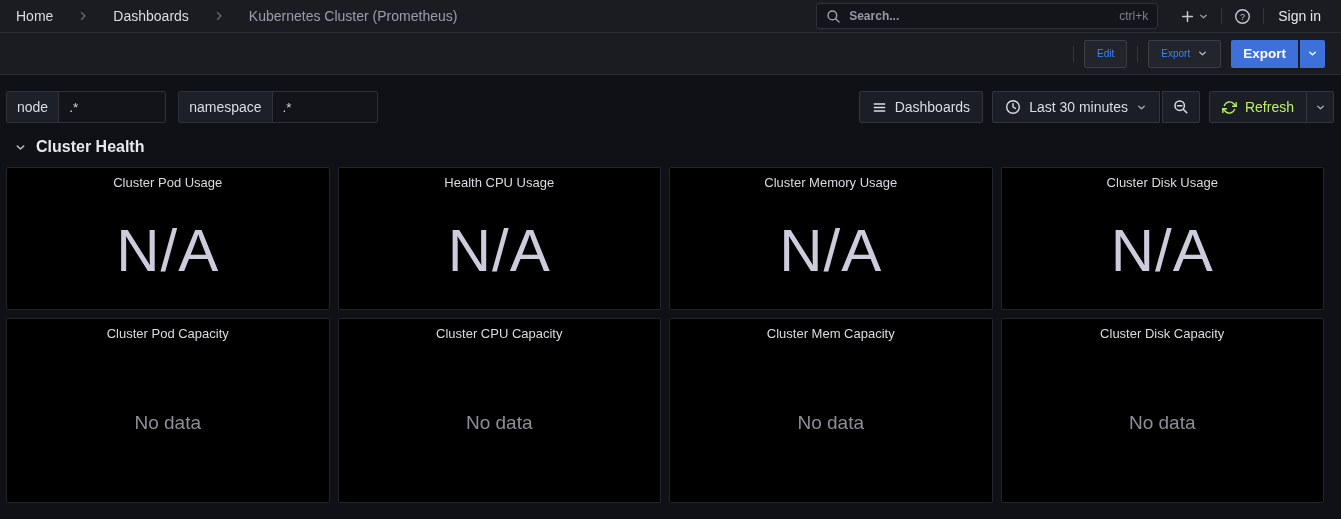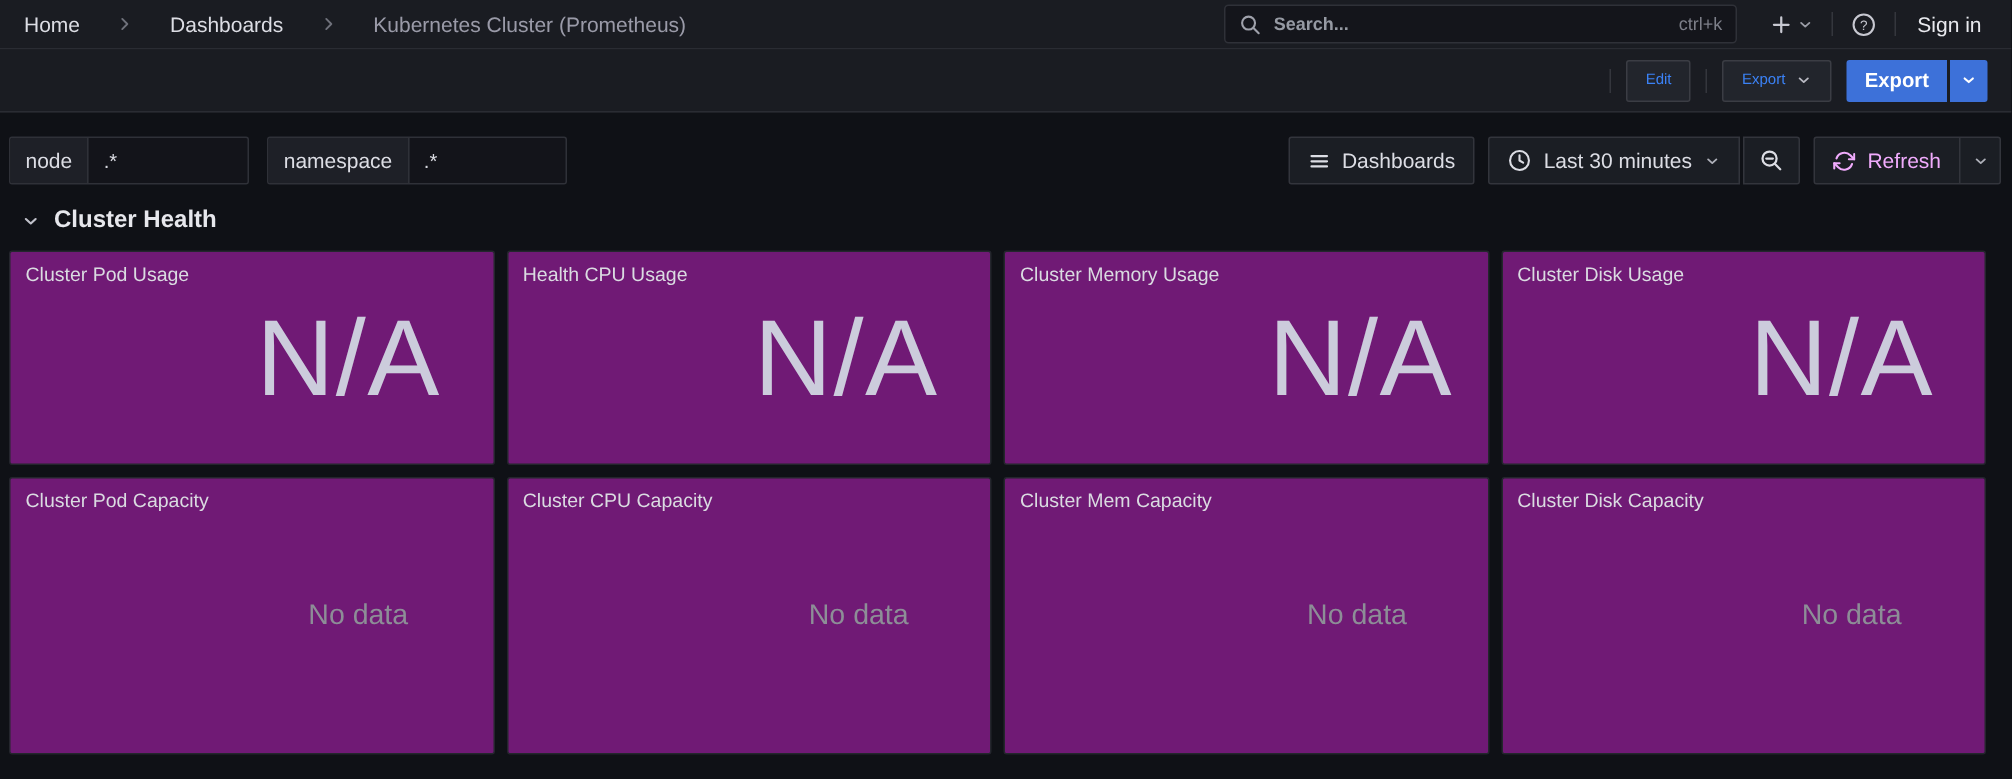--- a/index.html
+++ b/index.html
@@ -166,21 +166,21 @@
     cursor: pointer;
     font-family: "Liberation Sans", sans-serif;
   }
   .ctrl-group { display: flex; gap: 2px; }
   .ctrl-btn.attached-left  { border-radius: 2px 0 0 2px; }
   .ctrl-btn.attached-right { border-radius: 0 2px 2px 0; padding: 0 10px; }
   .ctrl-btn .small-chev { color: #aeb0b9; }
   .refresh-group { display: flex; height: 32px; border: 1px solid #33353c; border-radius: 2px; background: #1b1e24; }
   .refresh-main {
     display: flex; align-items: center; gap: 8px;
-    padding: 0 12px; color: #f0abfc; font-size: 14px; font-weight: 500;
+    padding: 0 12px; color: #bef264; font-size: 14px; font-weight: 500;
     background: none; border: none; cursor: pointer; font-family: "Liberation Sans", sans-serif; text-align: right;
   }
   .refresh-chev {
     width: 27px; display: flex; align-items: center; justify-content: center;
     border-left: 1px solid #33353c; color: #aeb0b9; background: none; border-top: none; border-right: none; border-bottom: none; cursor: pointer;
   }
 
   
   .section-header {
     display: flex;
@@ -194,39 +194,40 @@
 
   
   .grid {
     display: grid;
     grid-template-columns: repeat(4, 1fr);
     grid-template-rows: 143px 185px;
     gap: 8px;
     padding: 0 17px 0 6px;
   }
   .panel {
-    background: #701a75;
+    background: #000000;
     border: 1px solid #24262d;
     border-radius: 2px;
     display: flex;
-    flex-direction: row;
+    flex-direction: column;
     min-width: 0;
+    text-align: center;
   }
   .panel-title {
     padding: 7px 10px 2px 10px;
     font-size: 13px;
     font-weight: 500;
     color: #dadbe1;
     white-space: nowrap;
     overflow: hidden;
     text-overflow: ellipsis;
     cursor: pointer;
   }
   .panel-body { flex: 1; display: flex; align-items: center; justify-content: center; }
-  .big-stat { font-size: 72px; font-weight: 500; color: #ccccdc; line-height: 1; letter-spacing: 1px; }
+  .big-stat { font-size: 60px; font-weight: 500; color: #ccccdc; line-height: 1; letter-spacing: 1px; }
   .no-data { font-size: 19px; color: #8d8e97; }
 </style>
 </head>
 <body>
 
 <header class="topnav">
   <nav style="display:flex;align-items:center;gap:22px;">
     <a class="crumb">Home</a>
     <span class="crumb-sep">
       <svg width="12" height="12" viewBox="0 0 16 16" fill="none" stroke="currentColor" stroke-width="1.7" stroke-linecap="round" stroke-linejoin="round">

